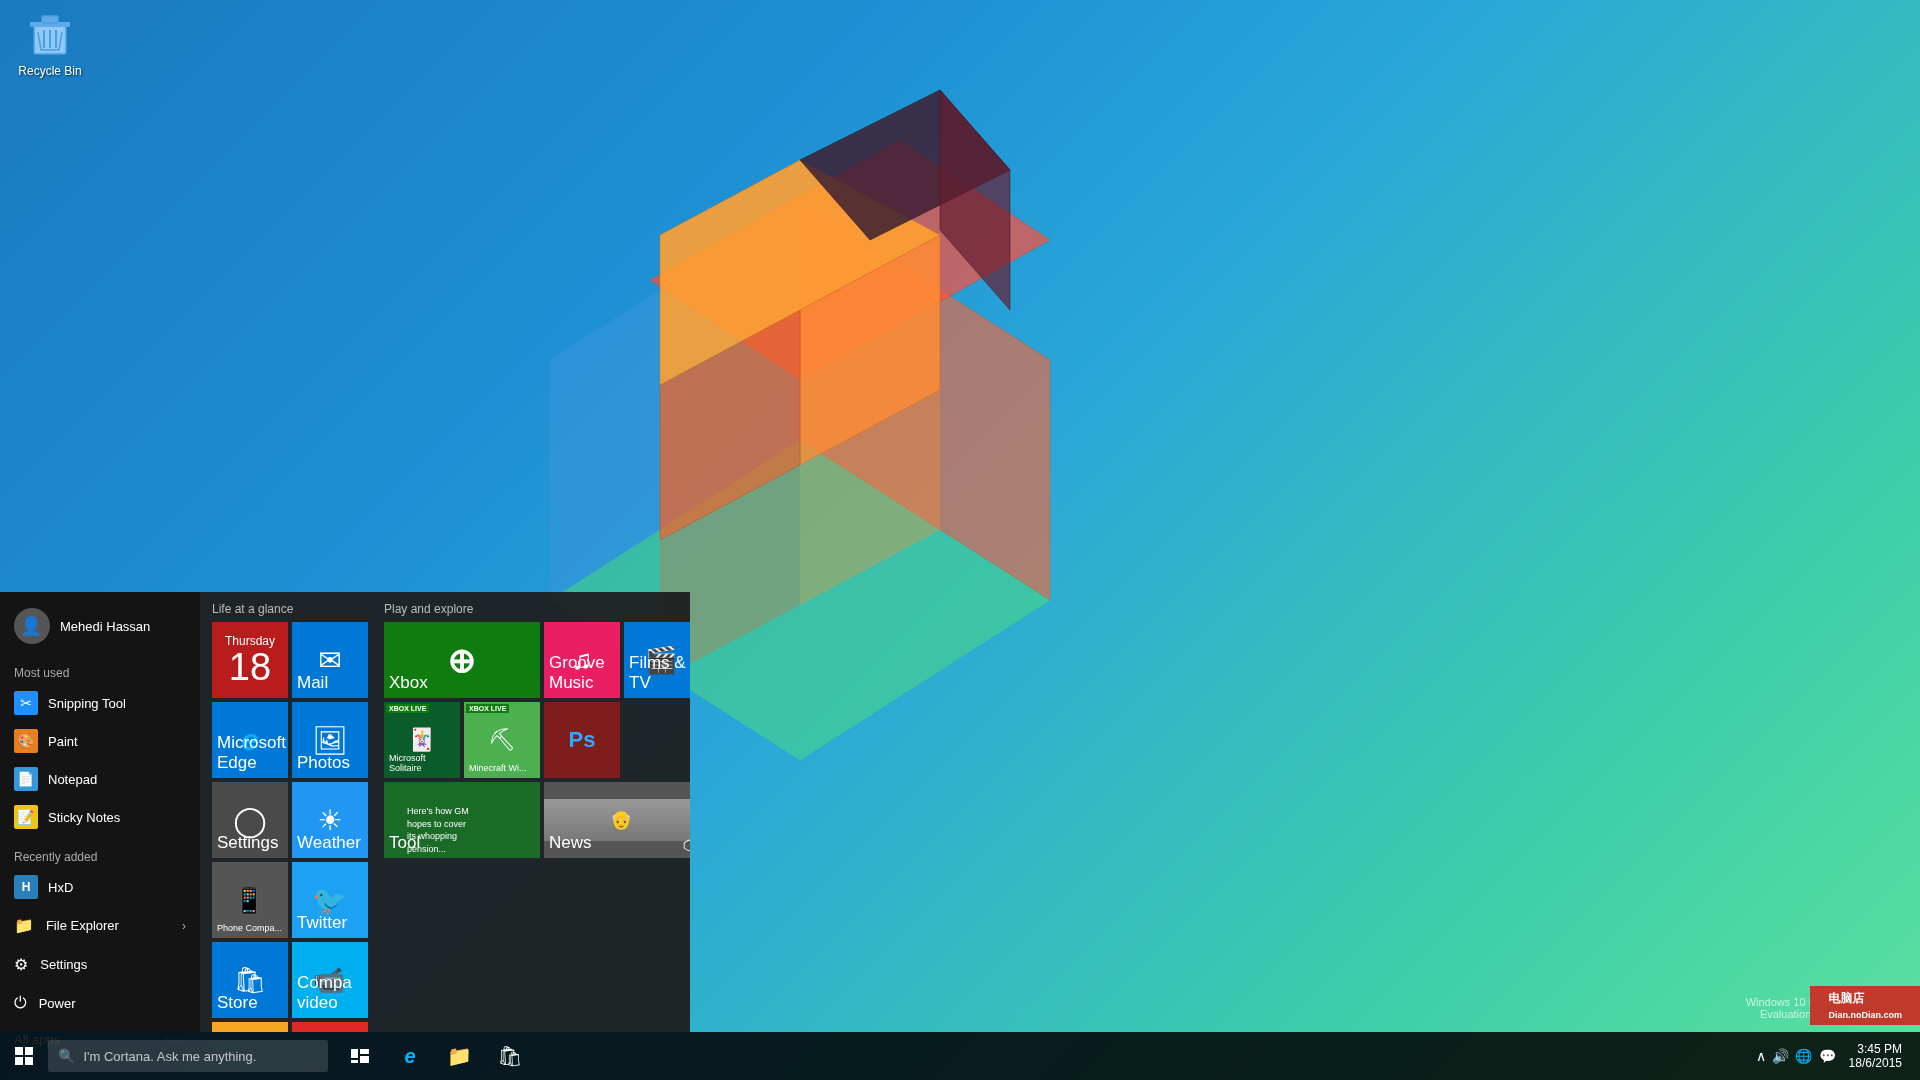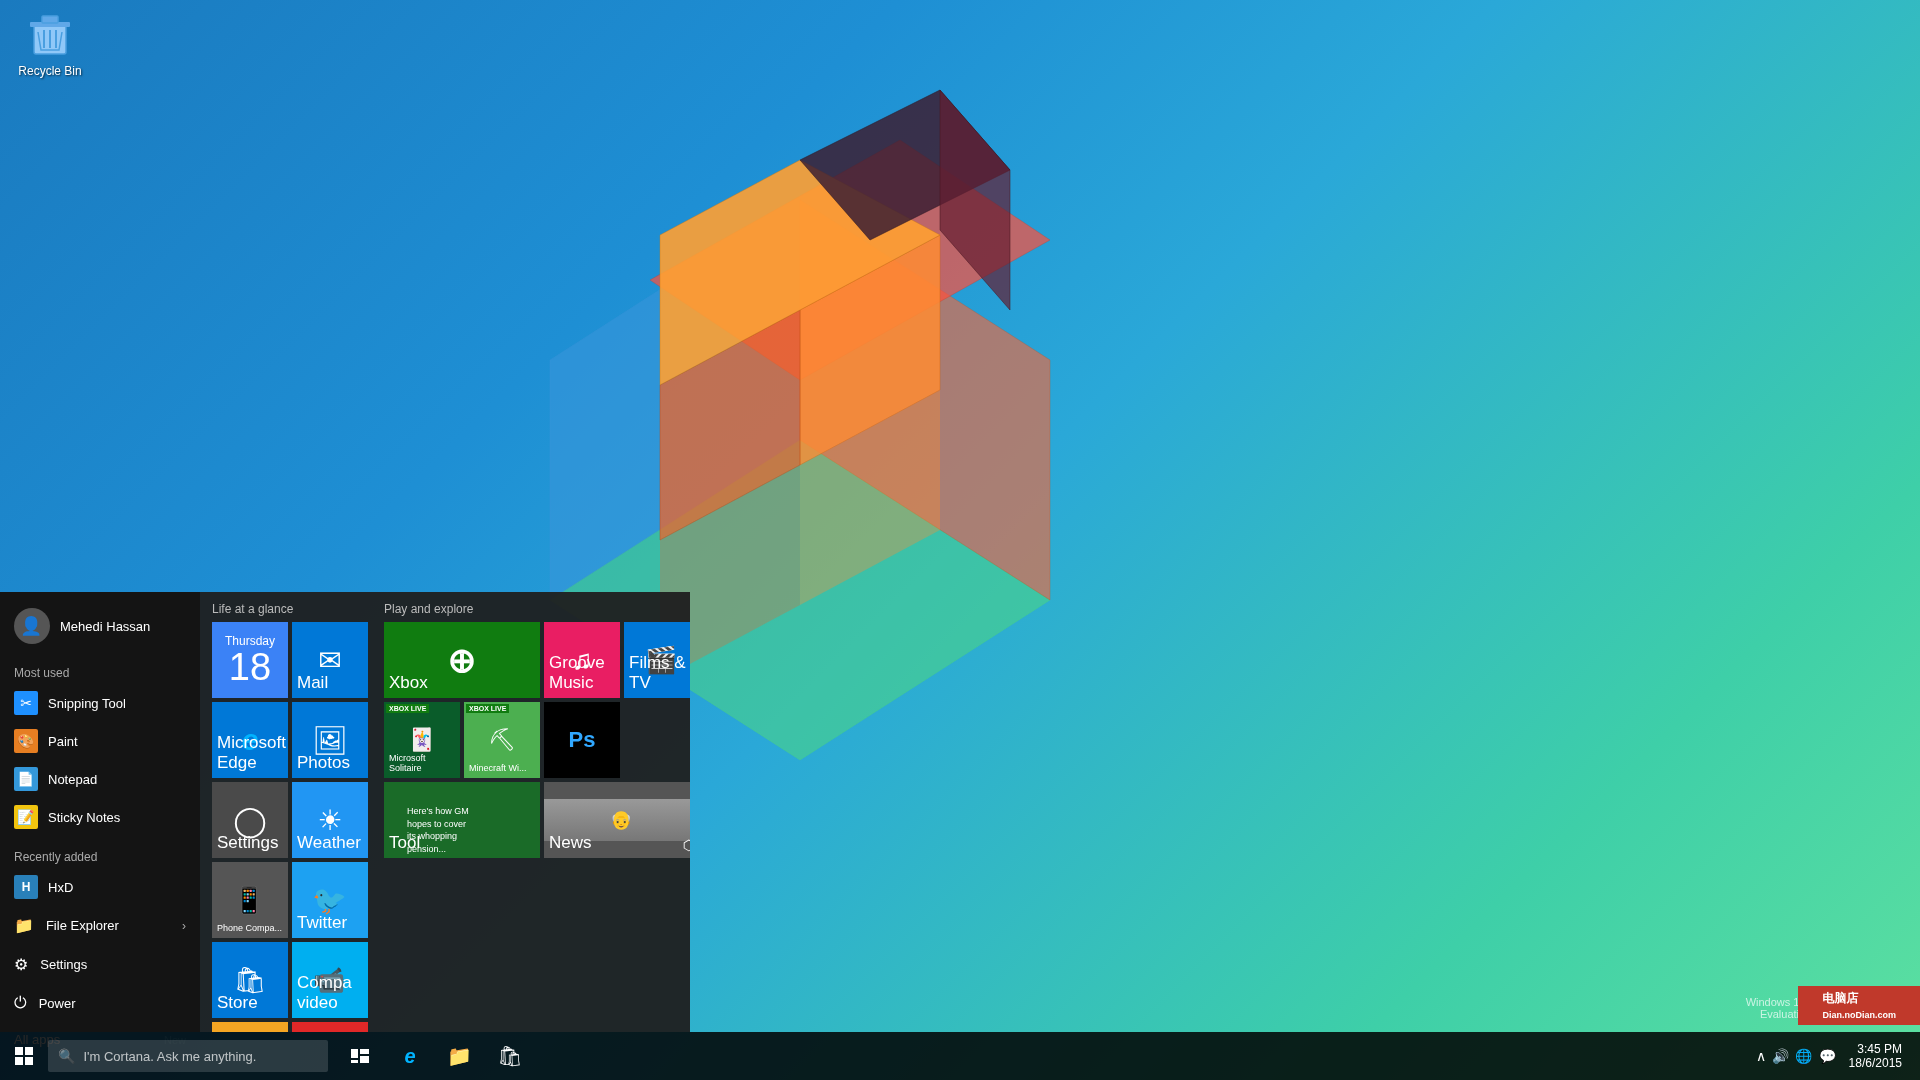--- a/index.html
+++ b/index.html
@@ -177,35 +177,35 @@
 
     .tile-label {
       position: absolute;
       bottom: 5px;
       left: 5px;
       font-size: 17px;
       color: white;
     }
 
     
-    .tile-calendar { background: #3b82f6; }
+    .tile-calendar { background: #b91c1c; }
     .tile-mail { background: #0078d7; }
     .tile-edge { background: #0078d7; }
     .tile-photos { background: #0078d7; }
     .tile-cortana { background: #4a4a4a; }
     .tile-weather { background: #2196f3; }
     .tile-phone { background: #555; }
     .tile-twitter { background: #1da1f2; }
     .tile-store { background: #0078d7; }
     .tile-flipboard { background: #e12828; }
     .tile-xbox { background: #107c10; }
     .tile-groove { background: #e91e63; }
     .tile-films { background: #0078d7; }
     .tile-solitaire { background: #0a5c2a; }
-    .tile-ps { background: #000000; }
+    .tile-ps { background: #7f1d1d; }
 
     
     .tiles-area {
       display: flex;
       gap: 16px;
     }
     .tiles-col {
       display: flex;
       flex-direction: column;
     }
@@ -338,21 +338,21 @@
       font-weight: bold;
     }
 
     .dian-logo {
       position: absolute;
       bottom: 55px;
       right: 0;
       background: #c0392b;
       color: white;
       font-size: 12px;
-      padding: 4px 24px;
+      padding: 4px 18px;
       font-weight: bold;
     }
   </style>
 </head>
 <body>
 
 <div class="desktop">
 
   <div class="cube-illustration">
     <svg width="700" height="750" viewBox="0 0 700 750" fill="none">

